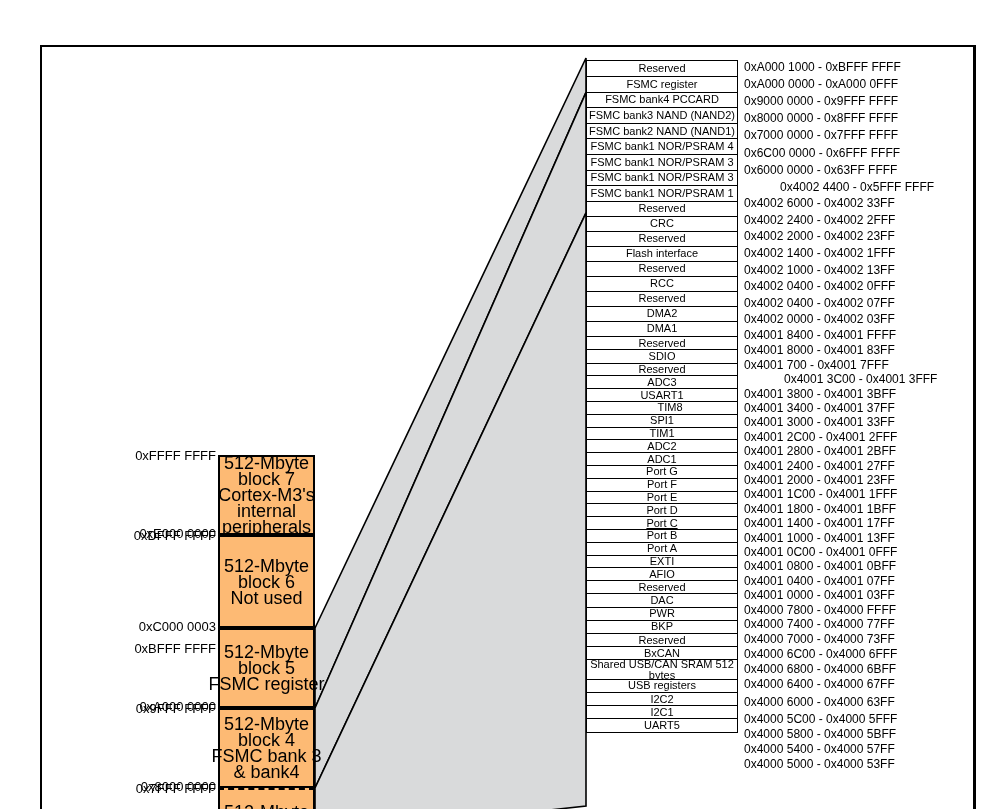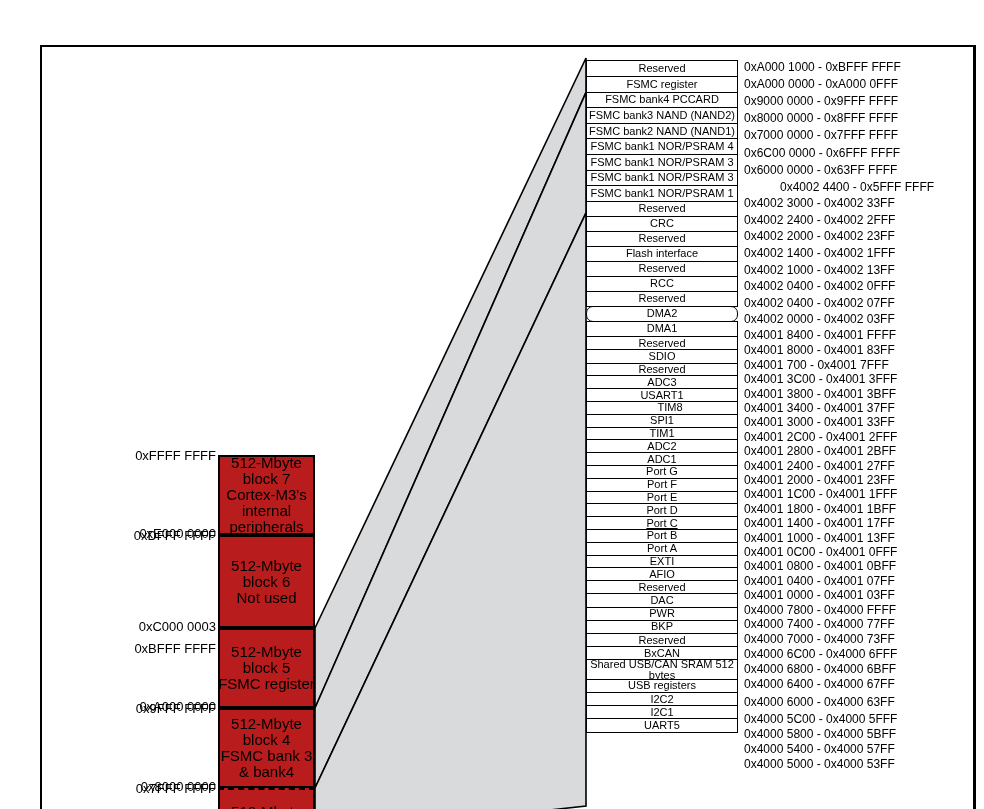--- a/index.html
+++ b/index.html
@@ -16,24 +16,24 @@
   #frame{position:absolute;left:40px;top:45px;width:935px;height:764px;
          border-left:2px solid #000;border-top:2px solid #000;
          border-right:2px solid #000;box-sizing:border-box;}
 
   
   #fan{position:absolute;left:0;top:0;width:984px;height:809px;}
 
   
   #blocks{position:absolute;left:218px;top:455px;width:97px;}
   .blk{position:absolute;left:0;width:97px;box-sizing:border-box;
-       border:2px solid #000;background:#b91c1c;
+       border:2px solid #000;background:#fdba74;
        display:flex;flex-direction:column;align-items:center;
        justify-content:center;text-align:center;
-       font-size:15px;line-height:16px;}
+       font-size:18px;line-height:16px;}
   .blk.dashed-top{border-top:2px dashed #000;}
   .blk span{display:block;white-space:nowrap;}
 
   
   .addr-l{position:absolute;right:0;font-size:13px;white-space:nowrap;
           text-align:right;line-height:15px;}
   #leftaddrs{position:absolute;left:0px;top:0;width:216px;height:809px;}
 
   
   #table{position:absolute;left:586px;top:62px;width:164px;}
@@ -152,21 +152,21 @@
       </div>
       <div class="row" style="height: 16.6px;">
         <span class="lbl">Reserved</span>
       </div>
       <div class="row" style="height: 16.6px;">
         <span class="lbl">RCC</span>
       </div>
       <div class="row" style="height: 16.6px;">
         <span class="lbl">Reserved</span>
       </div>
-      <div class="row" style="height: 16.6px; border-radius: 7px;">
+      <div class="row" style="height: 16.6px;">
         <span class="lbl">DMA2</span>
       </div>
       <div class="row" style="height: 16.6px;">
         <span class="lbl">DMA1</span>
       </div>
       <div class="row" style="height: 15px;">
         <span class="lbl">Reserved</span>
       </div>
       <div class="row" style="height: 15px;">
         <span class="lbl">SDIO</span>
@@ -258,32 +258,32 @@
     </div>
   <div id="addrs">
       <div class="arow" style="height: 17.2px;">0xA000 1000 - 0xBFFF FFFF</div>
       <div class="arow" style="height: 17.2px;">0xA000 0000 - 0xA000 0FFF</div>
       <div class="arow" style="height: 17.2px;">0x9000 0000 - 0x9FFF FFFF</div>
       <div class="arow" style="height: 17.2px;">0x8000 0000 - 0x8FFF FFFF</div>
       <div class="arow" style="height: 17.2px;">0x7000 0000 - 0x7FFF FFFF</div>
       <div class="arow" style="height: 17.2px;">0x6C00 0000 - 0x6FFF FFFF</div>
       <div class="arow" style="height: 17.2px;">0x6000 0000 - 0x63FF FFFF</div>
       <div class="arow" style="height: 16.6px; margin-left: 36px;">0x4002 4400 - 0x5FFF FFFF</div>
-      <div class="arow" style="height: 16.6px;">0x4002 3000 - 0x4002 33FF</div>
+      <div class="arow" style="height: 16.6px;">0x4002 6000 - 0x4002 33FF</div>
       <div class="arow" style="height: 16.6px;">0x4002 2400 - 0x4002 2FFF</div>
       <div class="arow" style="height: 16.6px;">0x4002 2000 - 0x4002 23FF</div>
       <div class="arow" style="height: 16.6px;">0x4002 1400 - 0x4002 1FFF</div>
       <div class="arow" style="height: 16.6px;">0x4002 1000 - 0x4002 13FF</div>
       <div class="arow" style="height: 16.6px;">0x4002 0400 - 0x4002 0FFF</div>
       <div class="arow" style="height: 16.6px;">0x4002 0400 - 0x4002 07FF</div>
       <div class="arow" style="height: 16.6px;">0x4002 0000 - 0x4002 03FF</div>
       <div class="arow" style="height: 15px;">0x4001 8400 - 0x4001 FFFF</div>
       <div class="arow" style="height: 15px;">0x4001 8000 - 0x4001 83FF</div>
       <div class="arow" style="height: 14.4px;">0x4001 700 - 0x4001 7FFF</div>
-      <div class="arow" style="height: 14.4px;">0x4001 3C00 - 0x4001 3FFF</div>
+      <div class="arow" style="height: 14.4px; margin-left: 40px;">0x4001 3C00 - 0x4001 3FFF</div>
       <div class="arow" style="height: 14.4px;">0x4001 3800 - 0x4001 3BFF</div>
       <div class="arow" style="height: 14.4px;">0x4001 3400 - 0x4001 37FF</div>
       <div class="arow" style="height: 14.4px;">0x4001 3000 - 0x4001 33FF</div>
       <div class="arow" style="height: 14.4px;">0x4001 2C00 - 0x4001 2FFF</div>
       <div class="arow" style="height: 14.4px;">0x4001 2800 - 0x4001 2BFF</div>
       <div class="arow" style="height: 14.4px;">0x4001 2400 - 0x4001 27FF</div>
       <div class="arow" style="height: 14.4px;">0x4001 2000 - 0x4001 23FF</div>
       <div class="arow" style="height: 14.4px;">0x4001 1C00 - 0x4001 1FFF</div>
       <div class="arow" style="height: 14.4px;">0x4001 1800 - 0x4001 1BFF</div>
       <div class="arow" style="height: 14.4px;">0x4001 1400 - 0x4001 17FF</div>

